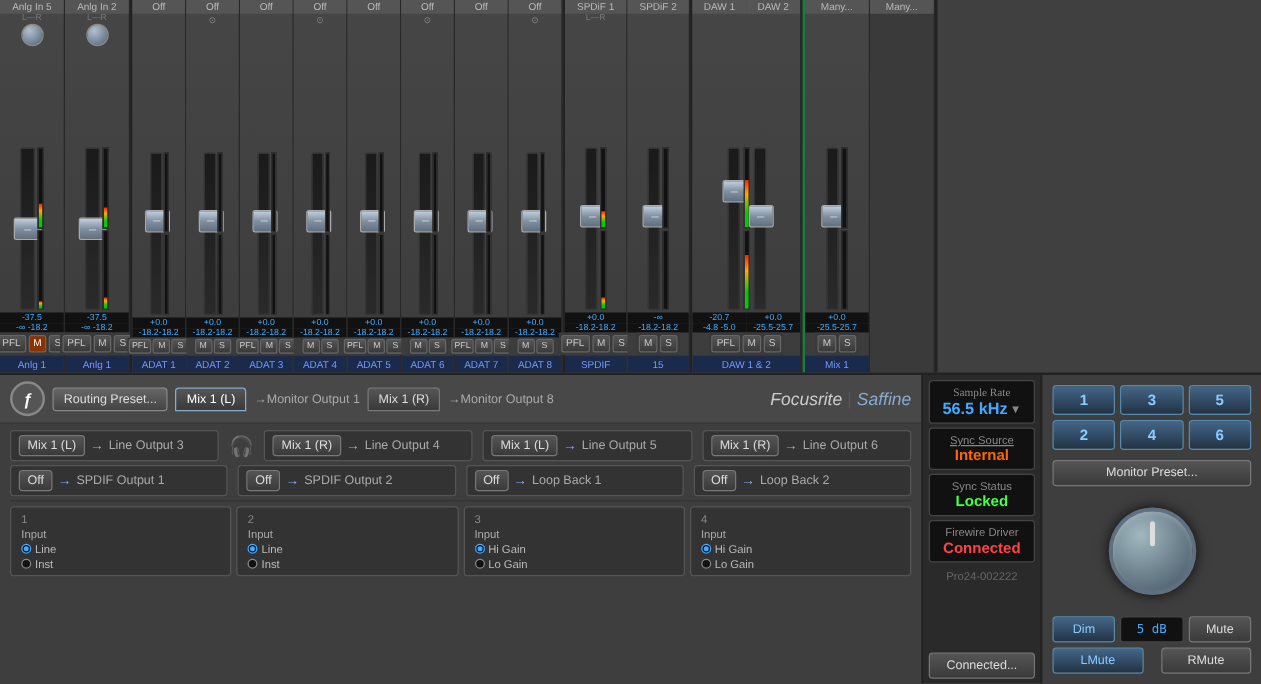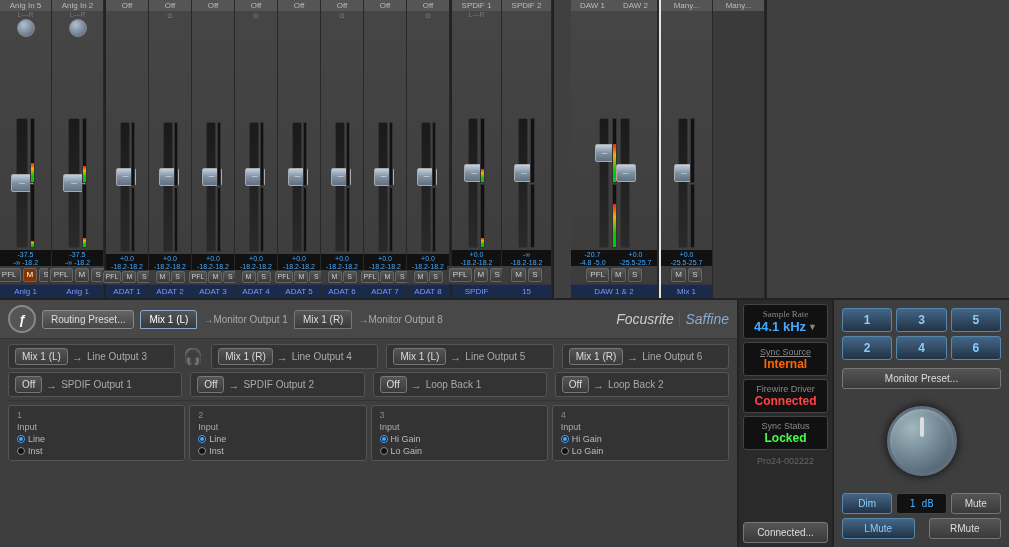--- a/index.html
+++ b/index.html
@@ -518,21 +518,21 @@
         <div class="db-label">-∞</div>
         <div style="font-size:7px;color:#44aaff;background:#111;text-align:center;width:100%;">-18.2-18.2</div>
         <div class="pfl-ms-row">
           <div class="mini-btn">M</div>
           <div class="mini-btn">S</div>
         </div>
         <div class="ch-name-label">15</div>
       </div>
     </div>
 
-    <div style="display:flex; border-right:2px solid #e5e5e5;padding-left:17px;">
+    <div style="display:flex; border-right:2px solid #15803d;">
       <div class="double-ch" style="width:88px; position:relative;">
         <div style="display:flex; width:100%;">
           <div class="ch-top-label" style="flex:1;">DAW 1</div>
           <div class="ch-top-label" style="flex:1;">DAW 2</div>
         </div>
         <div style="display:flex; flex:1; align-items:flex-end; justify-content:center; padding:2px; gap:3px; width:100%;">
 
           <div style="display:flex;flex-direction:column;align-items:center;">
             <div class="fader-container" style="height:130px; position:relative; width:10px;">
               <div class="fader-handle" style="top:25px; width:20px; left:-5px;"></div>
@@ -753,38 +753,38 @@
         </div>
 
       </div>
     </div>
 
     <div style="width:95px;display:flex;flex-direction:column;background:#2a2a2a;border-right:2px solid #222;padding:4px;">
 
       <div style="background:#111;border:1px solid #444;border-radius:3px;padding:4px;margin-bottom:3px;text-align:center;">
         <div style="font-size:9px;color:#888;font-family:Liberation Serif, serif;">Sample Rate</div>
         <div style="font-size:13px;font-weight:bold;color:#44aaff;display:flex;align-items:center;justify-content:center;gap:2px;">
-          <span>44.1 kHz</span>
+          <span>56.5 kHz</span>
           <span style="font-size:9px;color:#888;">▼</span>
         </div>
       </div>
 
       <div style="background:#111;border:1px solid #444;border-radius:3px;padding:4px;margin-bottom:3px;text-align:center;">
         <div style="font-size:9px;color:#888;text-decoration:underline;">Sync Source</div>
         <div style="font-size:12px;font-weight:bold;color:#ff6600;">Internal</div>
       </div>
 
       <div style="background:#111;border:1px solid #444;border-radius:3px;padding:4px;margin-bottom:3px;text-align:center;">
+        <div style="font-size:9px;color:#888;">Sync Status</div>
+        <div style="font-size:12px;font-weight:bold;color:#44ff44;">Locked</div>
+      </div>
+
+      <div style="background:#111;border:1px solid #444;border-radius:3px;padding:4px;margin-bottom:3px;text-align:center;">
         <div style="font-size:9px;color:#888;">Firewire Driver</div>
         <div style="font-size:12px;font-weight:bold;color:#ff4444;">Connected</div>
-      </div>
-
-      <div style="background:#111;border:1px solid #444;border-radius:3px;padding:4px;margin-bottom:3px;text-align:center;">
-        <div style="font-size:9px;color:#888;">Sync Status</div>
-        <div style="font-size:12px;font-weight:bold;color:#44ff44;">Locked</div>
       </div>
 
       <div style="font-size:9px;color:#666;text-align:center;padding:3px 0;">Pro24-002222</div>
 
       <button style="background:linear-gradient(180deg,#555,#3a3a3a);border:1px solid #777;border-radius:3px;color:#ddd;padding:4px 6px;font-size:10px;cursor:pointer;margin-top:auto;">Connected...</button>
     </div>
 
     <div style="width:175px;display:flex;flex-direction:column;background:#3e3e3e;padding:4px;">
 
       <div style="display:grid;grid-template-columns:repeat(3,1fr);gap:4px;padding:4px;">
@@ -798,21 +798,21 @@
 
       <button style="background:linear-gradient(180deg,#555,#3a3a3a);border:1px solid #777;border-radius:3px;color:#ddd;padding:4px 10px;font-size:10px;cursor:pointer;margin:4px;">Monitor Preset...</button>
 
       <div style="display:flex;align-items:center;justify-content:center;flex:1;padding:4px;">
         <div class="big-knob"></div>
       </div>
 
       <div style="display:flex;flex-direction:column;gap:4px;padding:4px;">
         <div style="display:flex;gap:4px;">
           <button style="flex:1;background:linear-gradient(180deg,#446688,#223344);border:1px solid #5588aa;border-radius:3px;color:#88ccff;padding:4px 6px;font-size:10px;cursor:pointer;">Dim</button>
-          <div style="flex:1;background:#111;border:1px solid #444;border-radius:3px;color:#44aaff;padding:4px 6px;font-size:10px;text-align:center;font-family:monospace;">1 dB</div>
+          <div style="flex:1;background:#111;border:1px solid #444;border-radius:3px;color:#44aaff;padding:4px 6px;font-size:10px;text-align:center;font-family:monospace;">5 dB</div>
           <button style="flex:1;background:linear-gradient(180deg,#555,#3a3a3a);border:1px solid #777;border-radius:3px;color:#ddd;padding:4px 6px;font-size:10px;cursor:pointer;">Mute</button>
         </div>
         <div style="display:flex;gap:14px;justify-content:center;">
           <button style="flex:1;background:linear-gradient(180deg,#446688,#223344);border:1px solid #5588aa;border-radius:3px;color:#88ccff;padding:4px 6px;font-size:10px;cursor:pointer;">LMute</button>
           <button style="flex:1;background:linear-gradient(180deg,#555,#3a3a3a);border:1px solid #777;border-radius:3px;color:#ddd;padding:4px 6px;font-size:10px;cursor:pointer;">RMute</button>
         </div>
       </div>
 
     </div>
 

